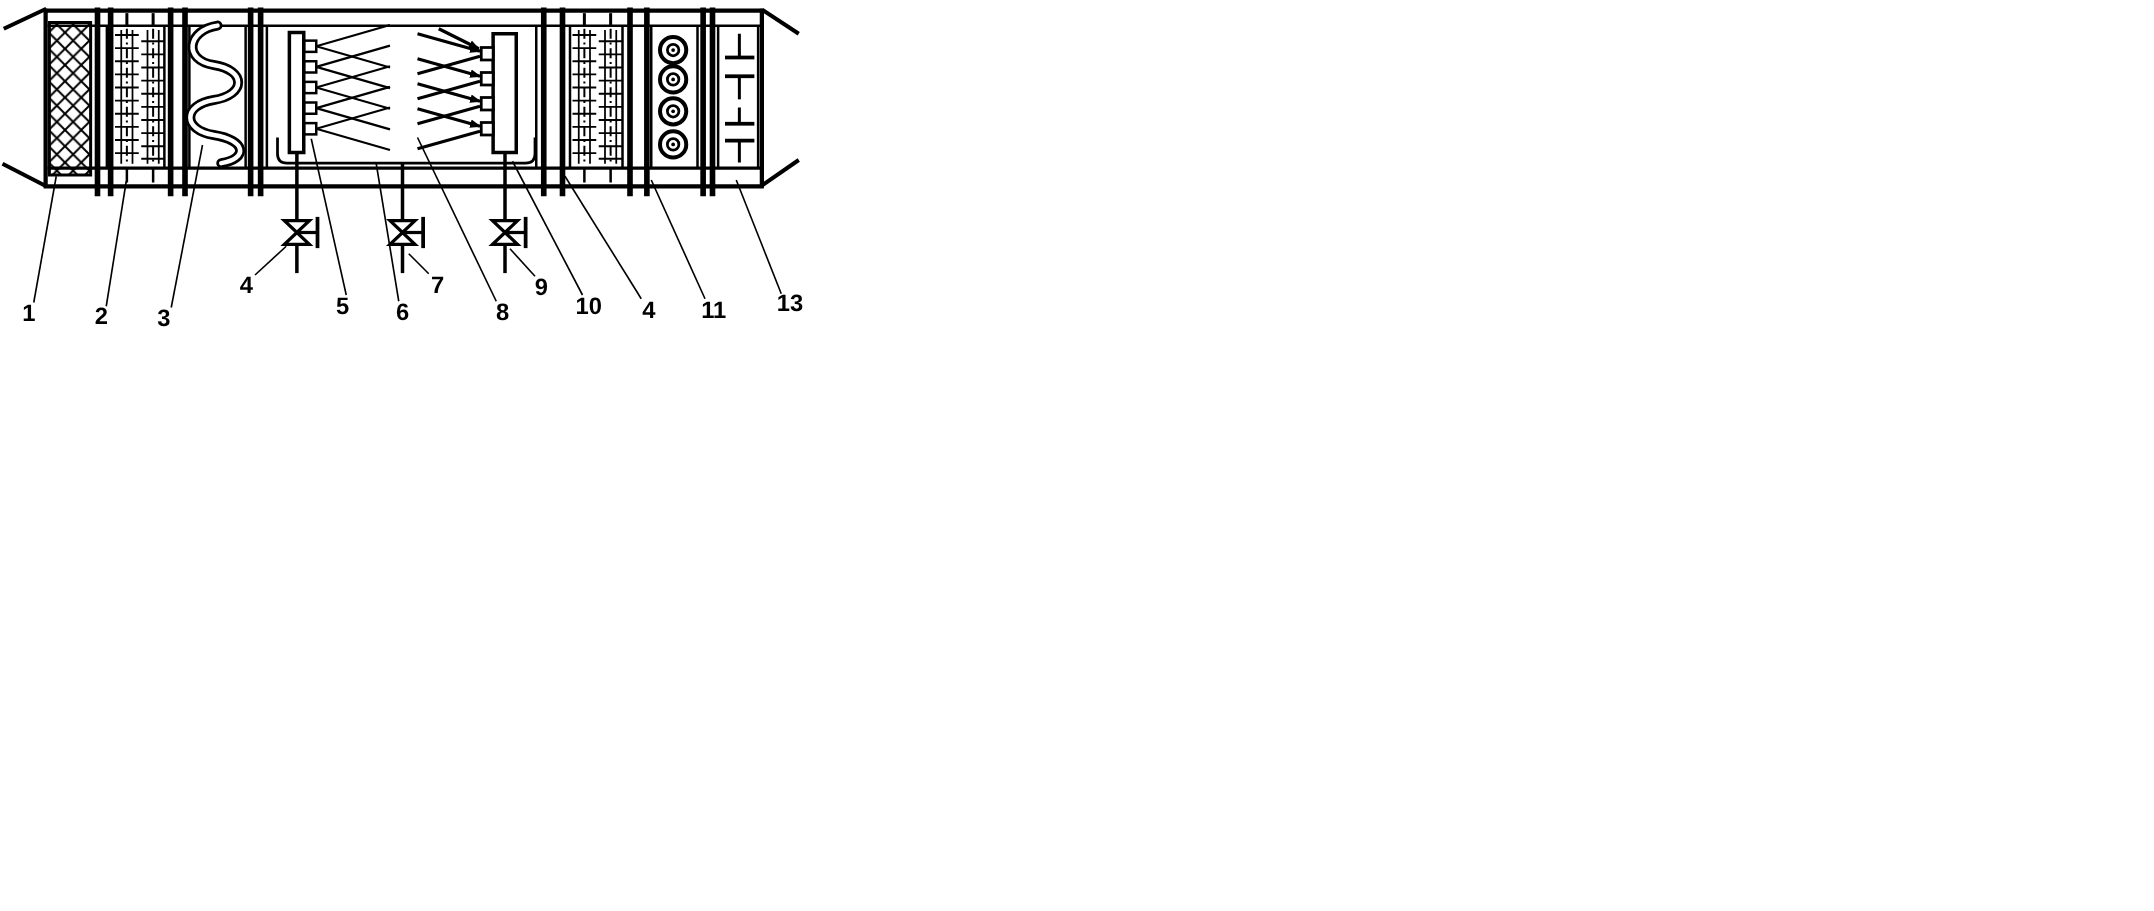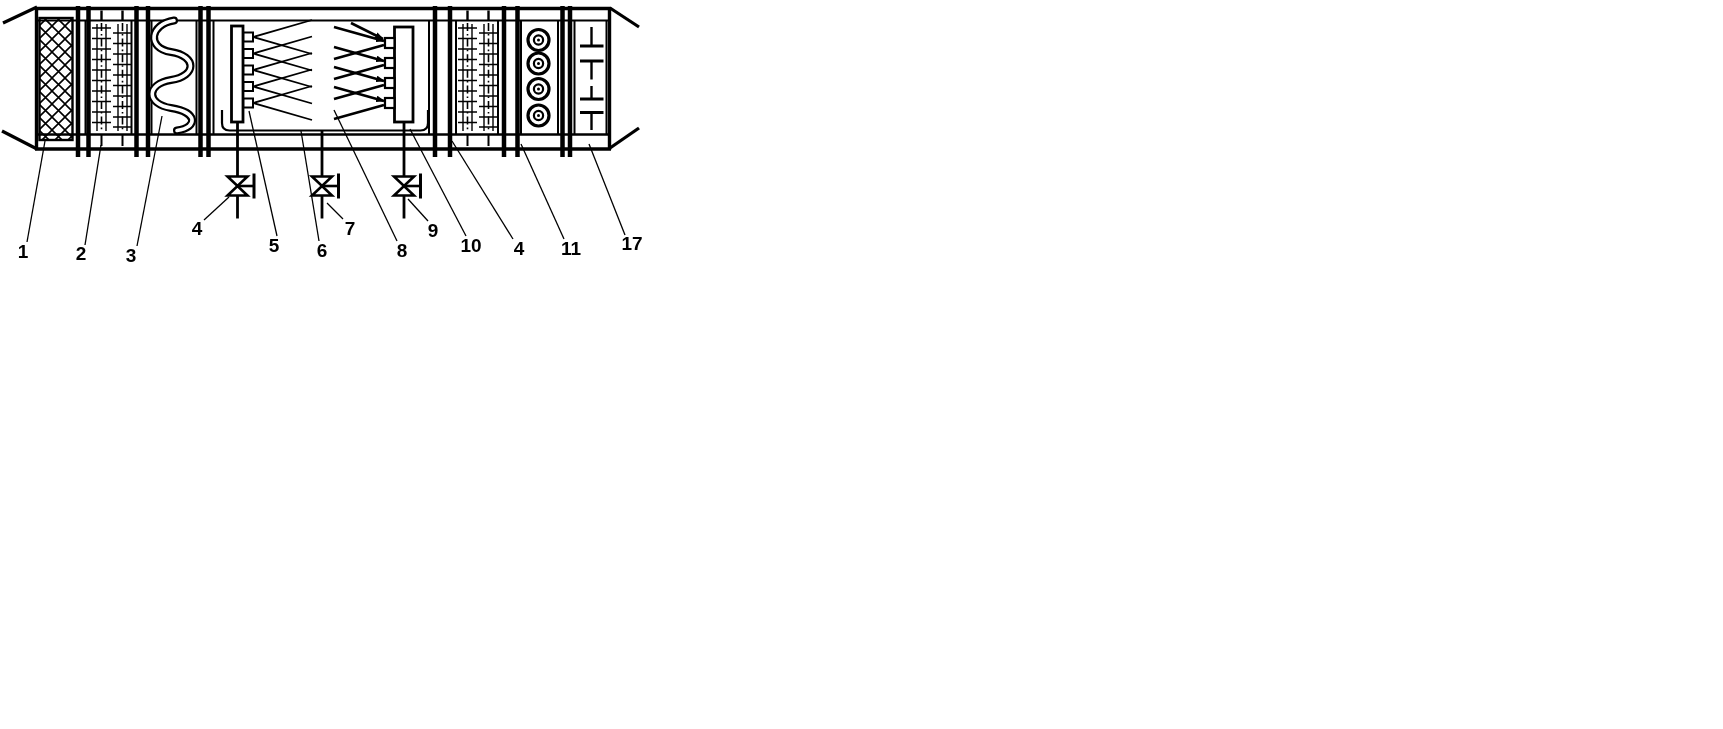--- a/index.html
+++ b/index.html
@@ -262,16 +262,16 @@
     <span class="callout" style="left:131px;top:256px">3</span>
     <span class="callout" style="left:197px;top:229px">4</span>
     <span class="callout" style="left:274px;top:246px">5</span>
     <span class="callout" style="left:322px;top:251px">6</span>
     <span class="callout" style="left:350px;top:229px">7</span>
     <span class="callout" style="left:402px;top:251px">8</span>
     <span class="callout" style="left:433px;top:231px">9</span>
     <span class="callout" style="left:471px;top:246px">10</span>
     <span class="callout" style="left:519px;top:249px">4</span>
     <span class="callout" style="left:571px;top:249px">11</span>
-    <span class="callout" style="left:632px;top:244px">17</span>
+    <span class="callout" style="left:632px;top:244px">13</span>
   </div>
 
 </div>
 
 </body></html>

